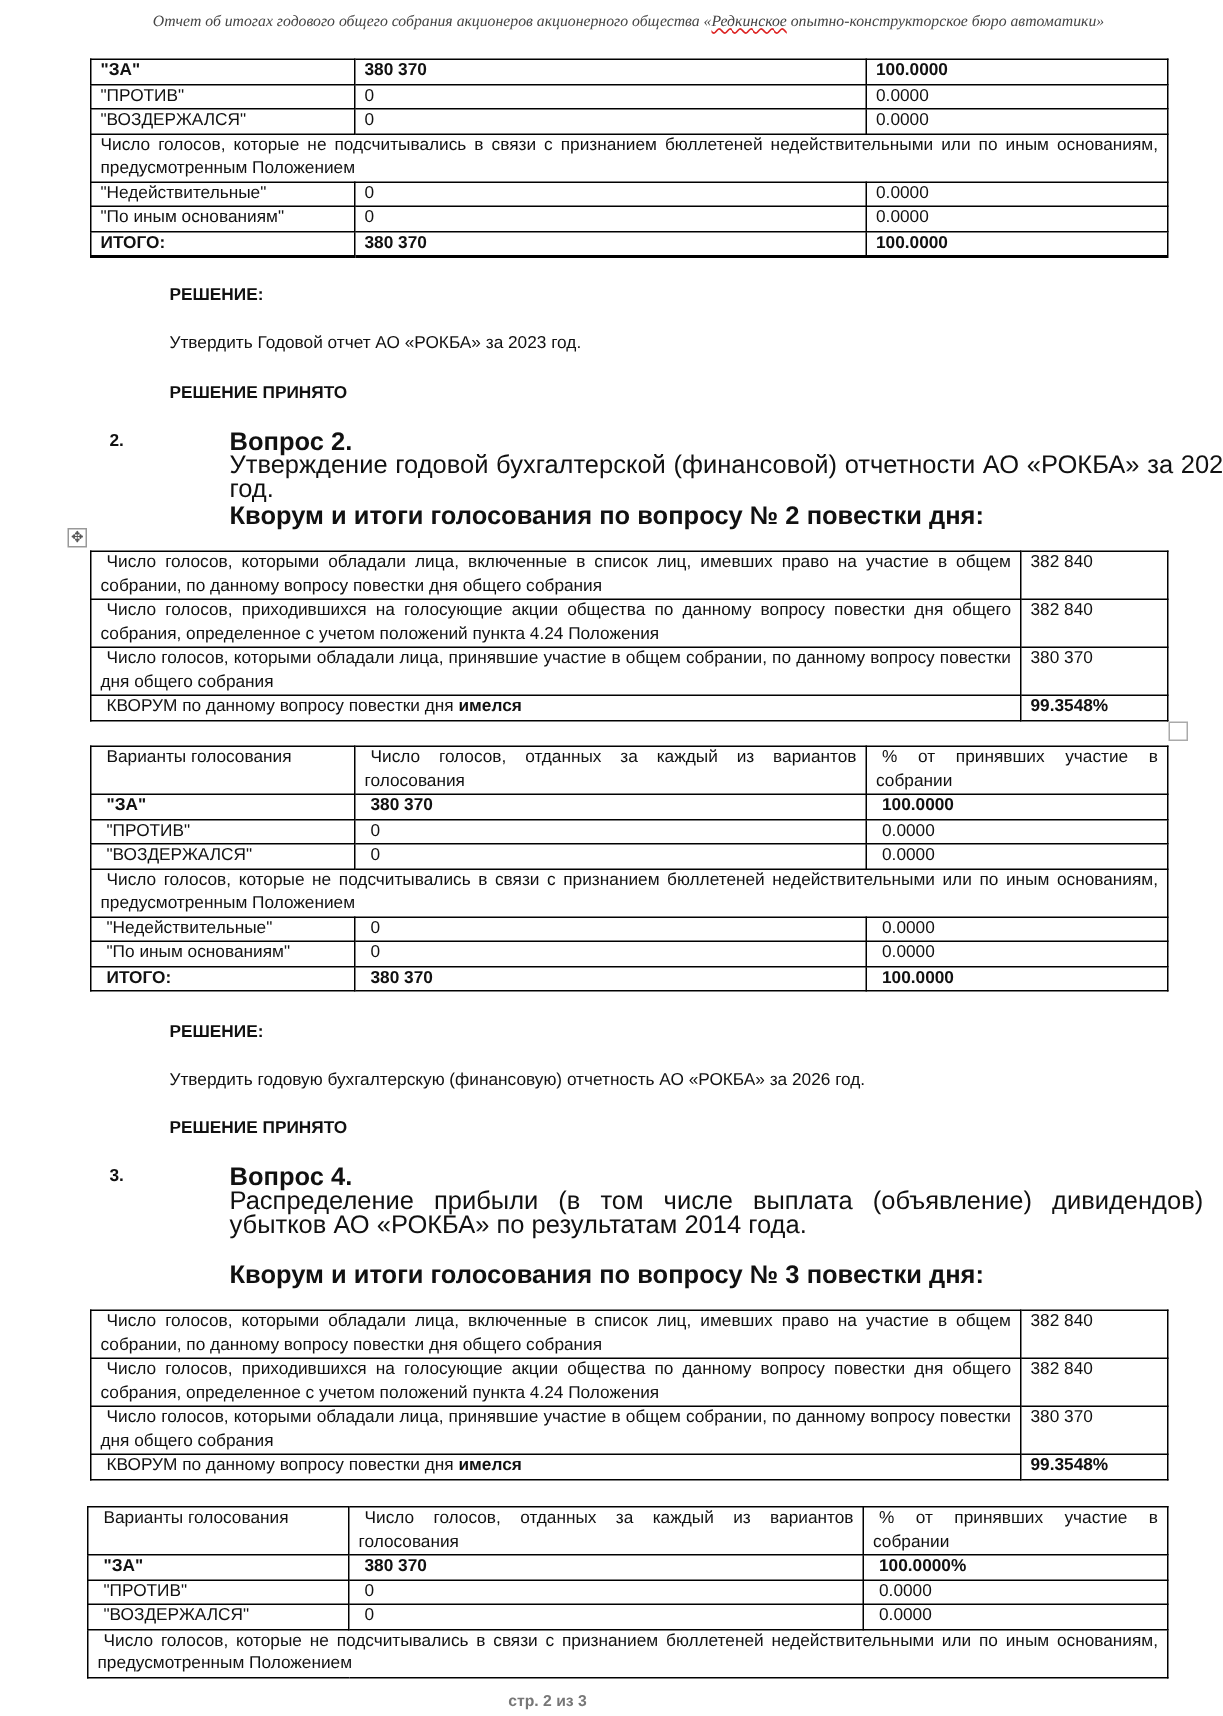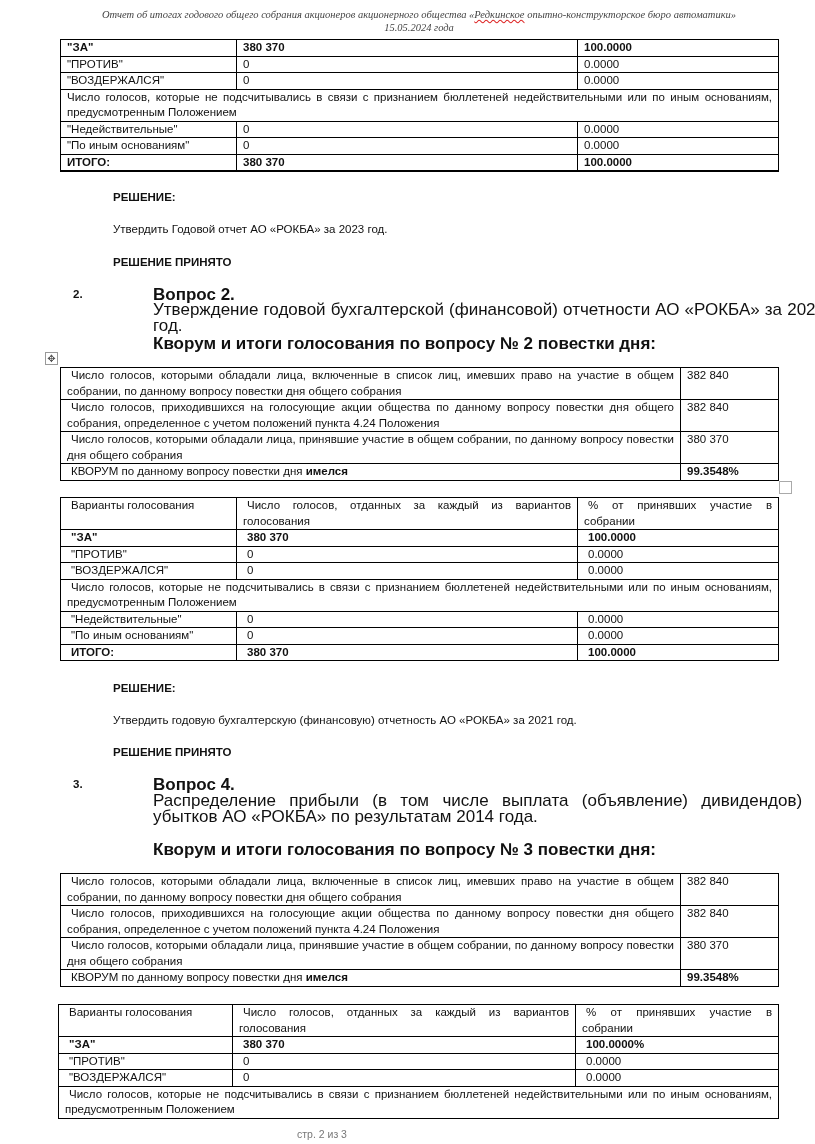--- a/index.html
+++ b/index.html
@@ -15,28 +15,27 @@
   .b { font-weight:bold; }
   .thickb td { border-bottom:2px solid #000; }
   .txt { position:absolute; left:73px; font-size:11.5px; line-height:15px;padding-left:40px; }
   .bold { font-weight:bold; }
   .num { position:absolute; left:73px; font-weight:bold; font-size:11.5px; }
   .ind2 { position:absolute; left:111px; width:672px; font-size:17px; line-height:16px; text-align:justify;margin-left:42px; }
   .move-icon { position:absolute; left:45px; top:352px; width:11px; height:11px; border:1px solid #999;
                font-size:10px; line-height:11px; text-align:center; color:#555; background:#fff; }
   .resize-icon { position:absolute; left:779px; top:481px; width:11px; height:11px; border:1px solid #aaa; background:#fff; }
   .footer { position:absolute; top:1128px; left:0; width:644px; text-align:center;
-            font-size:10.5px; font-weight:normal; color:#777; }
+            font-size:10.5px; font-weight:bold; color:#777;padding-left:43px; }
 </style>
 </head>
 <body>
 
 <div class="hdr">
   <div><span>Отчет об итогах годового общего собрания акционеров акционерного общества «</span><span class="sq">Редкинское</span><span> опытно-конструкторское бюро автоматики»</span></div>
-  <div>15.05.2024 года</div>
 </div>
 
 <table style="top:39px;left:60px;width:718px;">
   <colgroup>
       <col style="width:176px">
       <col style="width:341px">
       <col style="width:201px">
     </colgroup>
   <tbody>
       <tr>
@@ -155,21 +154,21 @@
   </tr>
   <tr>
     <td class="b ind">ИТОГО:</td>
     <td class="b ind">380 370</td>
     <td class="b ind">100.0000</td>
   </tr>
 </tbody>
   </table>
 
 <div class="txt bold" style="top:681px;">РЕШЕНИЕ:</div>
-<div class="txt" style="top:713px;">Утвердить годовую бухгалтерскую (финансовую) отчетность АО «РОКБА» за 2021 год.</div>
+<div class="txt" style="top:713px;">Утвердить годовую бухгалтерскую (финансовую) отчетность АО «РОКБА» за 2026 год.</div>
 <div class="txt bold" style="top:745px;">РЕШЕНИЕ ПРИНЯТО</div>
 
 <div class="num" style="top:778px;">3.</div>
 <div class="ind2 bold" style="top:777px;">Вопрос 4.</div>
 <div class="ind2" style="top:793px;">Распределение прибыли (в том числе выплата (объявление) дивидендов) и убытков АО «РОКБА» по результатам 2014 года.</div>
 <div class="ind2 bold" style="top:842px;">Кворум и итоги голосования по вопросу № 3 повестки дня:</div>
 
 <table style="top:873px;left:60px;width:718px;">
   <colgroup>
       <col style="width:620px">

